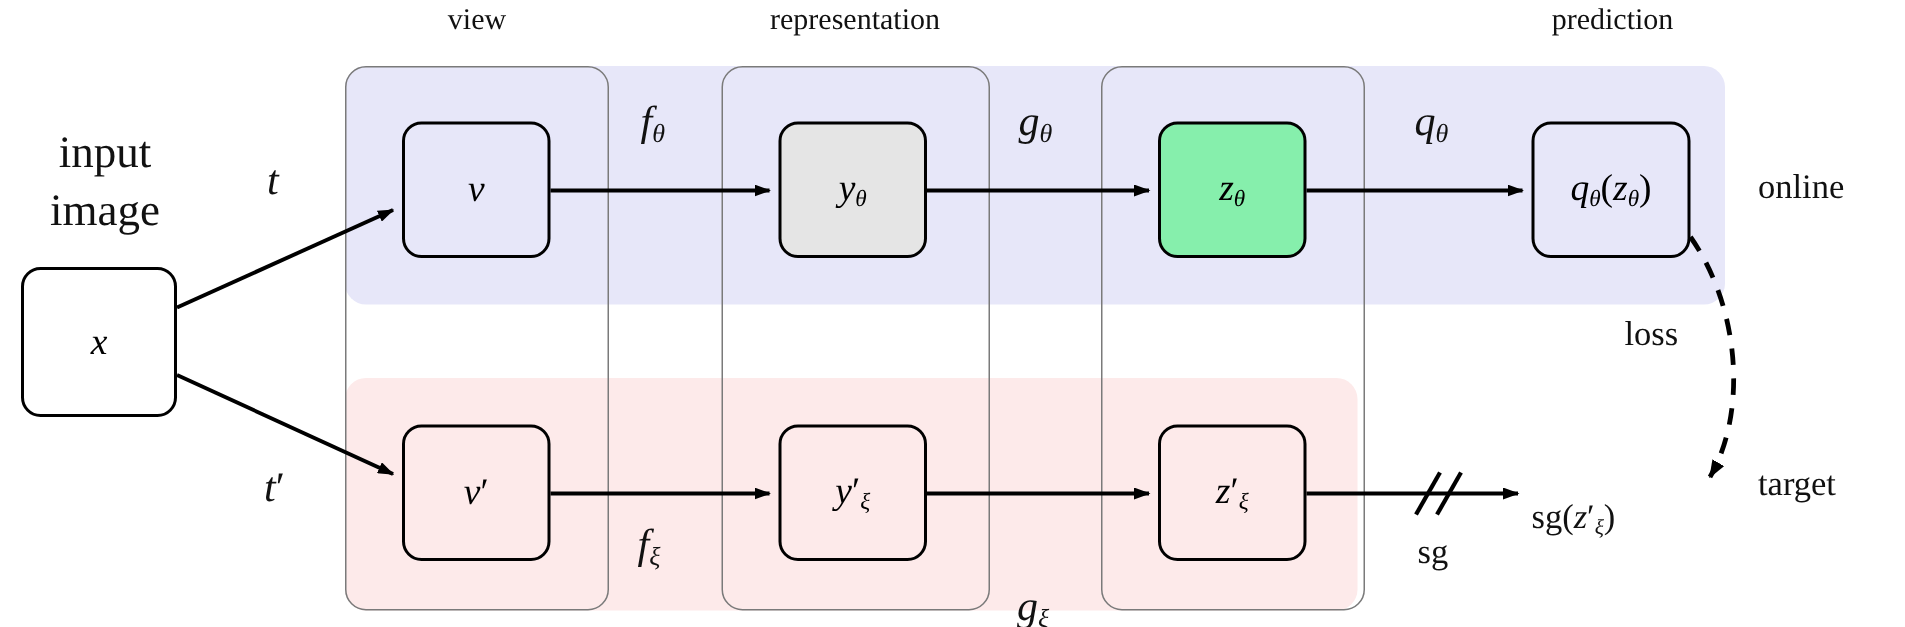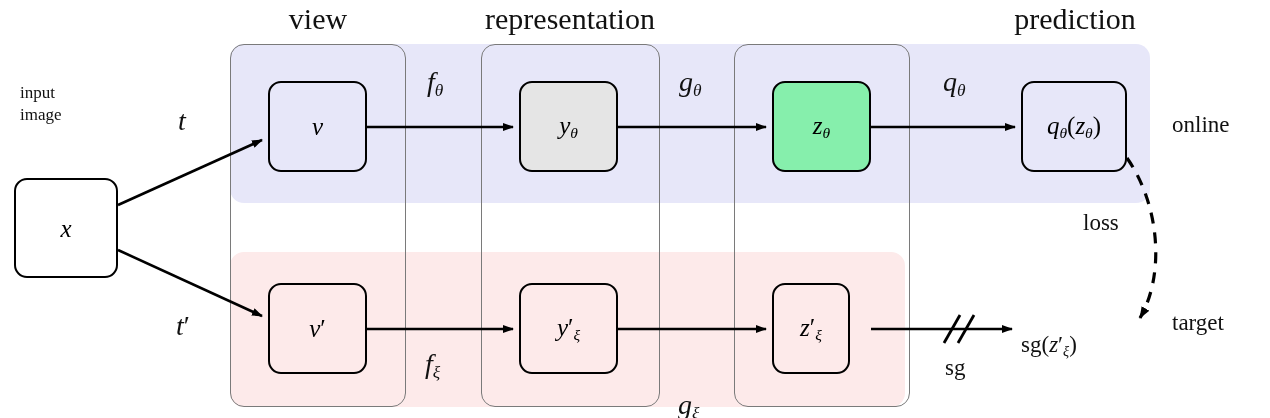--- a/index.html
+++ b/index.html
@@ -40,21 +40,21 @@
   }
   #col-view         { left: 230px; width: 176px; }
   #col-representation { left: 481px; width: 179px; }
   #col-projection     { left: 734px; width: 176px; }
 
   
   .col-caption {
     position: absolute;
     top: 2px;
     text-align: center;
-    font-size: 30px;
+    font-size: 20px;
     color: #111;
     white-space: nowrap;
   }
   #cap-view           { left: 230px; width: 176px; }
   #cap-representation { left: 455px; width: 230px; }
   #cap-projection     { left: 734px; width: 176px; }
   #cap-prediction     { left: 985px; width: 180px; }
 
   
   .node {
@@ -69,38 +69,38 @@
     color: #000;
   }
   .node .lbl { line-height: 1; }
   #node-x   { left: 14px;  top: 178px; width: 104px; height: 100px; background: #ffffff; }
   #node-v   { left: 268px; top: 81px;  width: 99px;  height: 91px;  background: #e7e7f9; }
   #node-y   { left: 519px; top: 81px;  width: 99px;  height: 91px;  background: #e5e5e5; }
   #node-z   { left: 772px; top: 81px;  width: 99px;  height: 91px;  background: #86efac; }
   #node-q   { left: 1021px;top: 81px;  width: 106px; height: 91px;  background: #e7e7f9; }
   #node-vp  { left: 268px; top: 283px; width: 99px;  height: 91px;  background: #fdeaea; }
   #node-yp  { left: 519px; top: 283px; width: 99px;  height: 91px;  background: #fdeaea; }
-  #node-zp  { left: 772px; top: 283px; width: 78px;  height: 91px;  background: #fdeaea; }
+  #node-zp  { left: 772px; top: 283px; width: 99px;  height: 91px;  background: #fdeaea; }
 
   
   .mi  { font-style: italic; font-family: "Liberation Serif","DejaVu Serif",serif; }
   .sub { font-size: 0.62em; vertical-align: -0.28em; font-style: italic; }
   .prime { font-style: normal; }
   .up { font-style: normal; }
 
   
   .flabel {
     position: absolute;
     font-size: 23px;
     color: #111;
     white-space: nowrap;
   }
   .flabel.op { font-size: 28px; }
 
-  #lbl-input   { left: 20px;  top: 82px;  width: 100px; text-align: left; line-height: 1.3; font-size: 17px; }
+  #lbl-input   { left: 20px;  top: 82px;  width: 100px; text-align: center; line-height: 1.3; font-size: 30px; }
   #lbl-t       { left: 178px; top: 105px; }
   #lbl-tp      { left: 176px; top: 310px; }
   #lbl-ftheta  { left: 427px; top: 66px; }
   #lbl-fxi     { left: 425px; top: 348px; }
   #lbl-gtheta  { left: 679px; top: 66px; }
   #lbl-gxi     { left: 678px; top: 348px; margin-top: 41px; }
   #lbl-qtheta  { left: 943px; top: 66px; }
   #lbl-sgword  { left: 945px; top: 355px; }
   #lbl-sgz     { left: 1021px;top: 307px; margin-top: 25px; }
   #lbl-online  { left: 1172px;top: 112px; }

